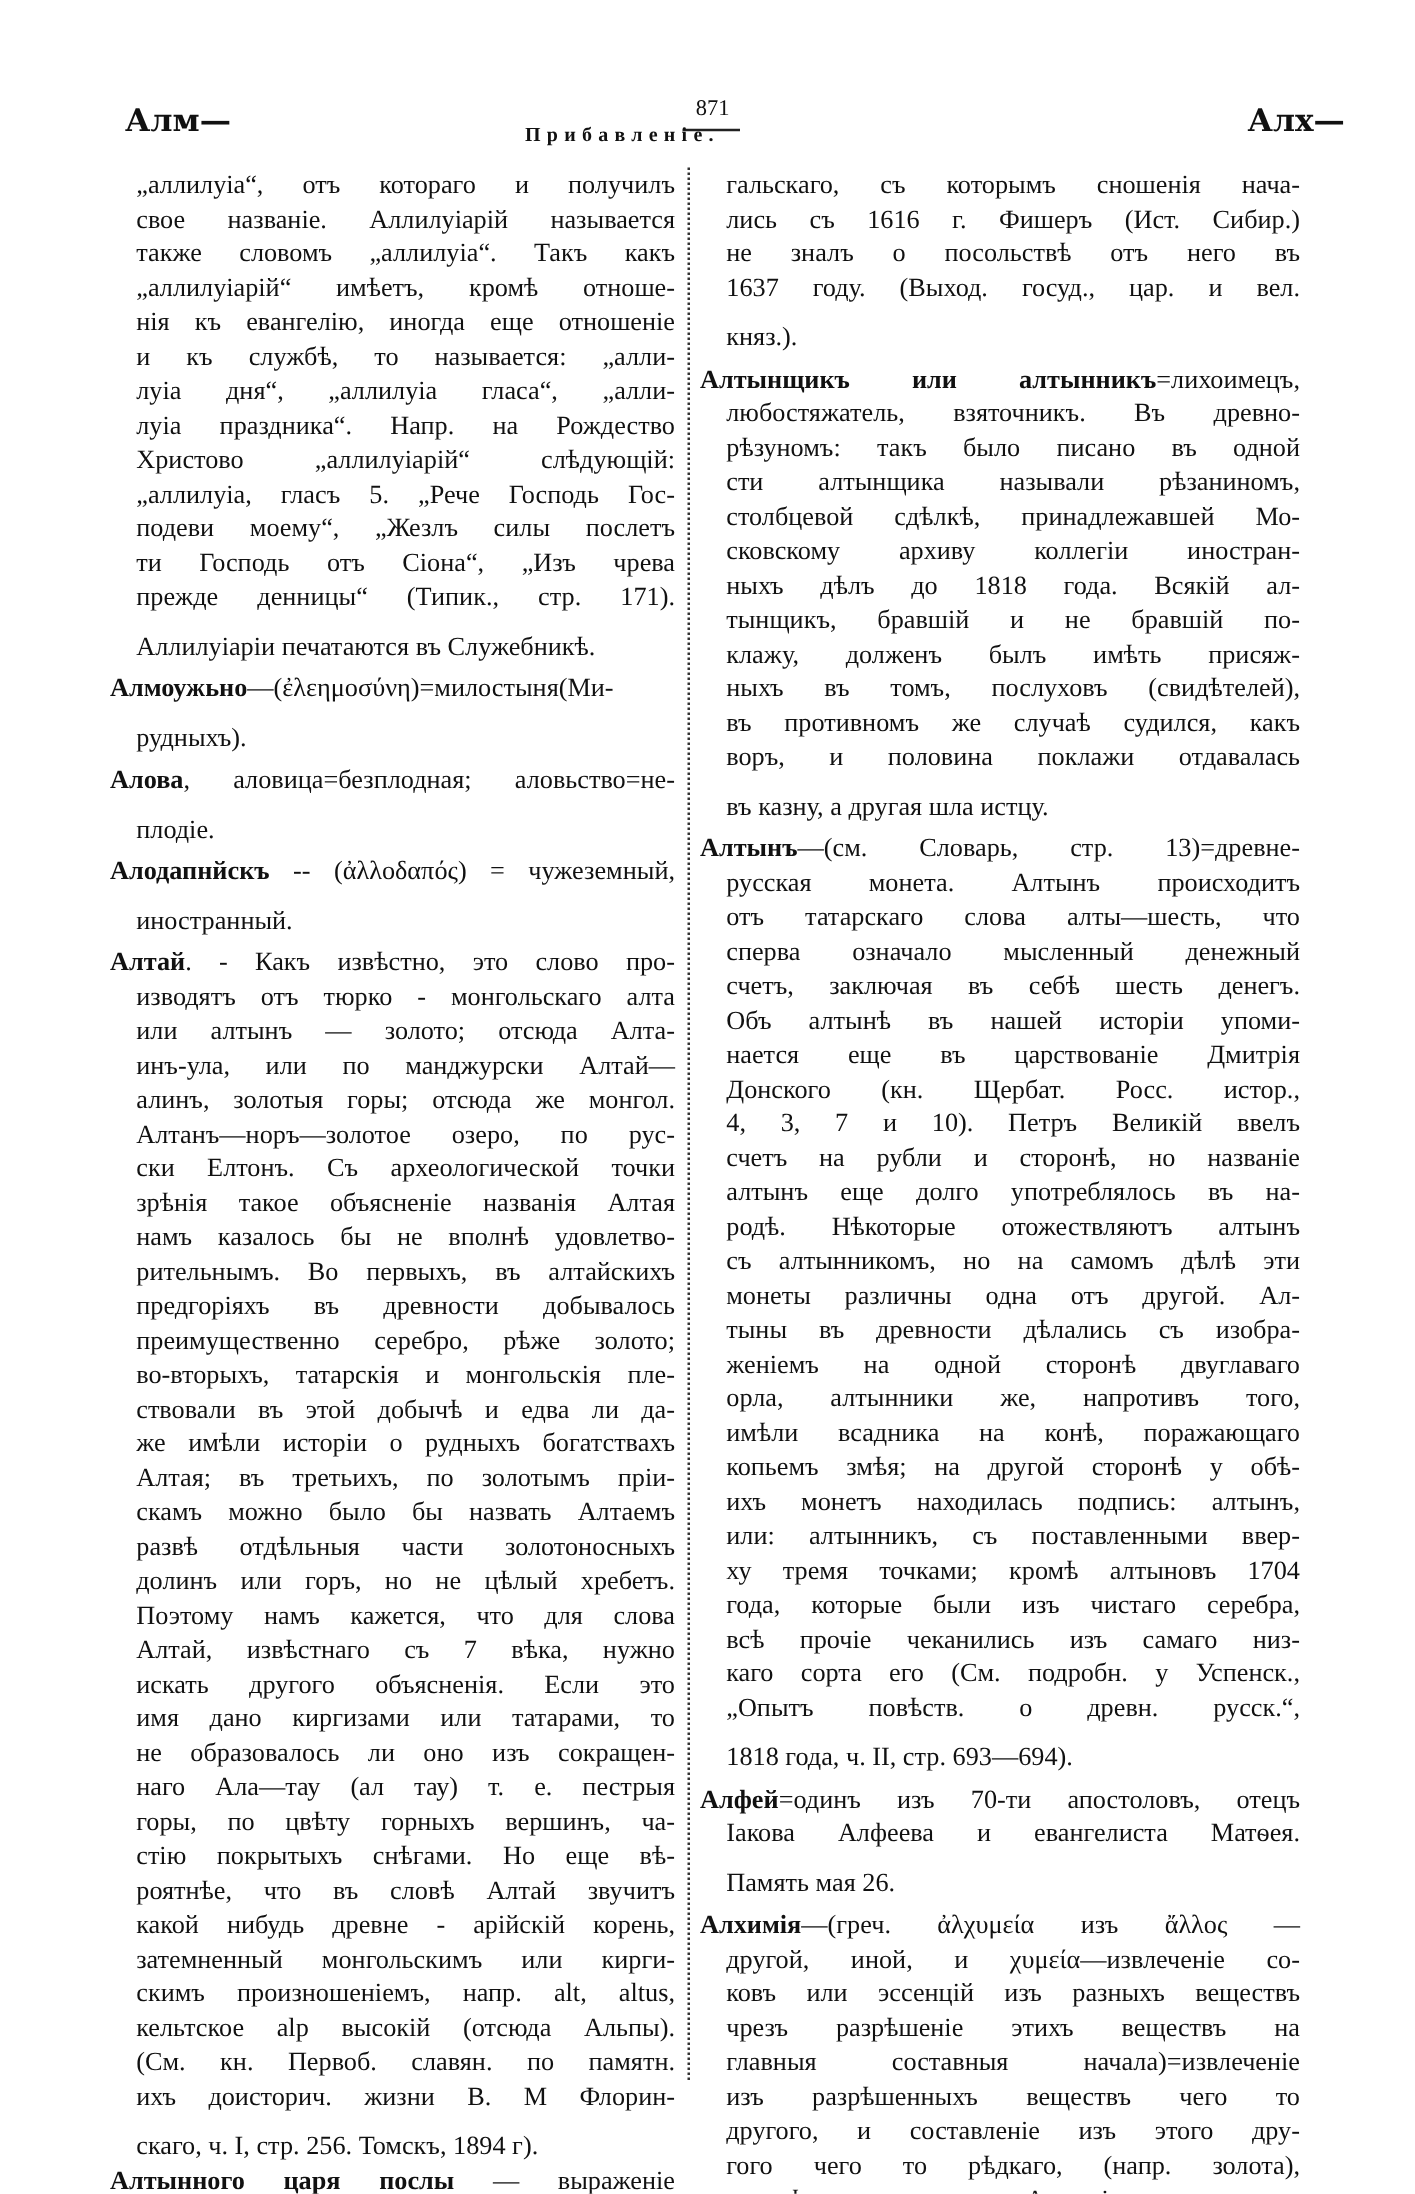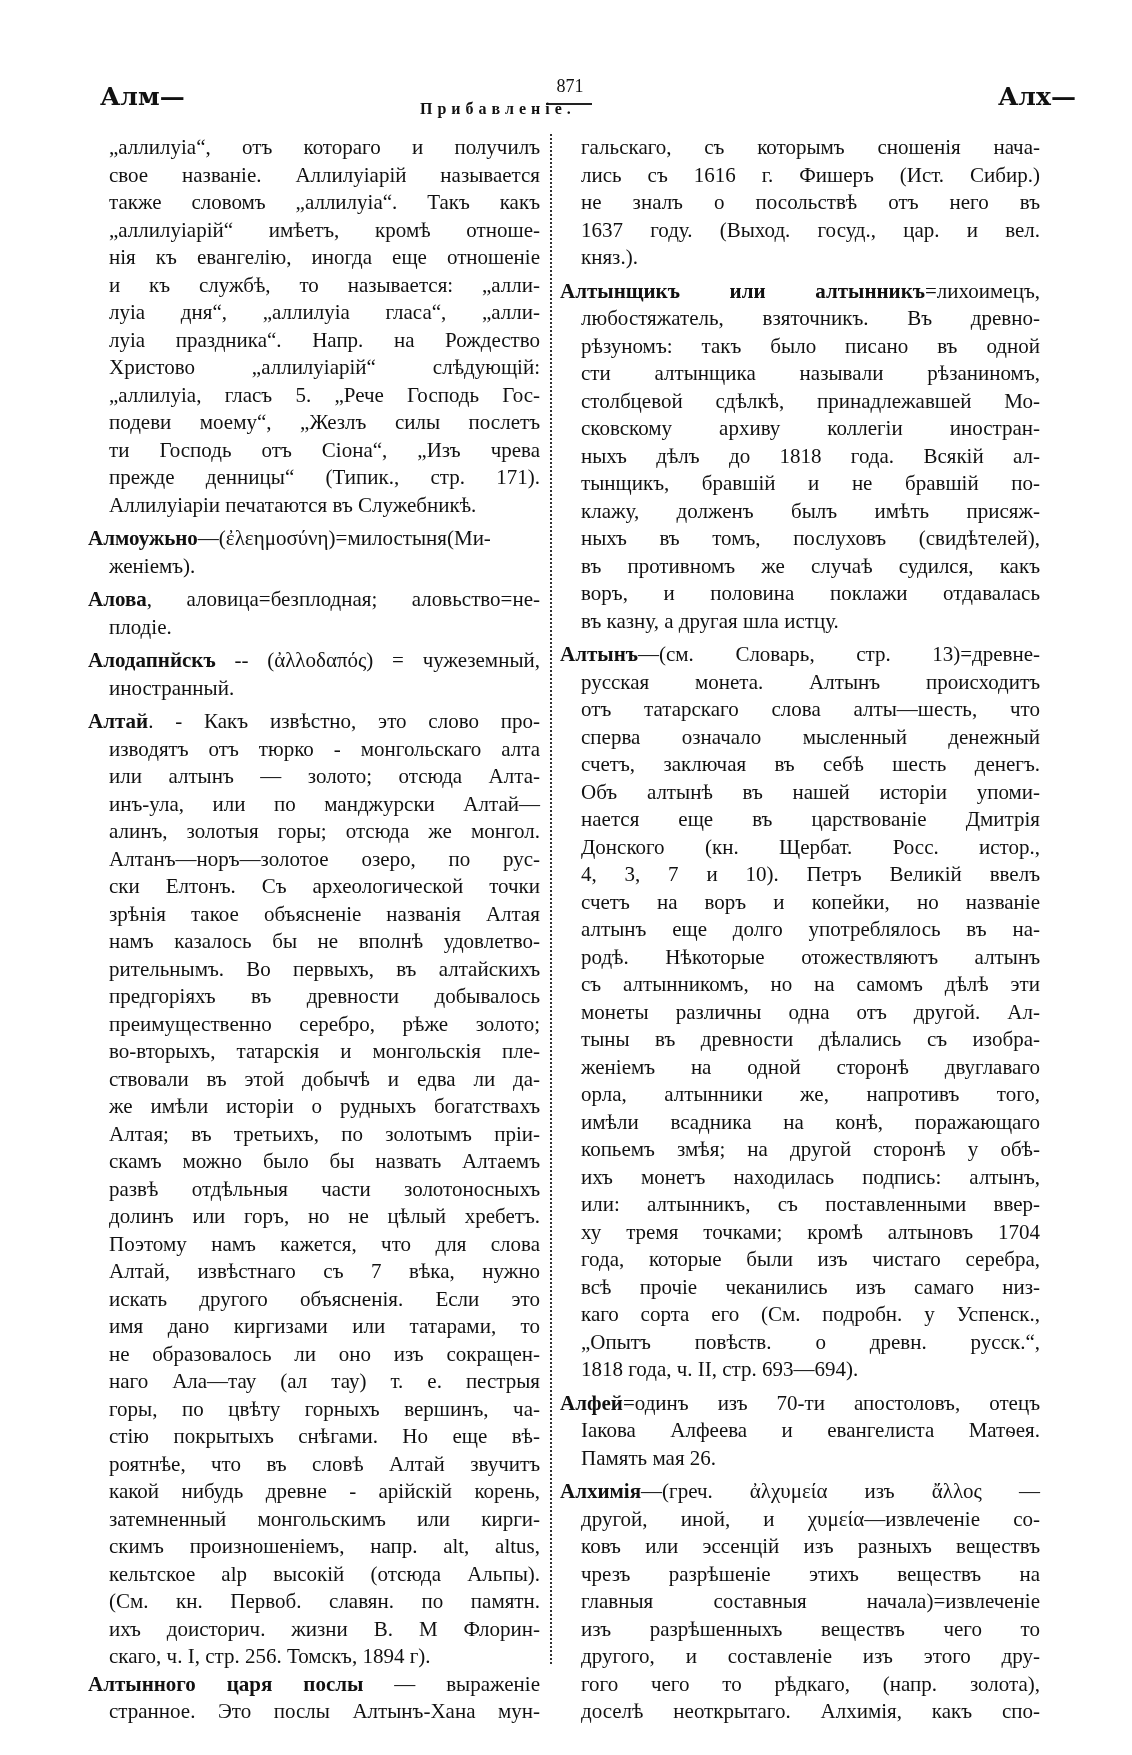--- a/index.html
+++ b/index.html
@@ -15,21 +15,21 @@
   .running-head-right { left: 998px; }
   .section-title { position: absolute; left: 420px; top: 100px; width: 300px; 
          font-size: 16px; font-weight: bold; letter-spacing: 5px; font-family: "Liberation Serif", serif; }
   .column { position: absolute; top: 134px; }
   .col-left { left: 88px; width: 452px; }
   .col-right { left: 560px; width: 480px; }
   .divider { position: absolute; left: 550px; top: 134px; width: 0; height: 1530px;
          border-left: 2px dotted #333; }
   .line { height: 27.5px; line-height: 27.5px; font-size: 21px; white-space: nowrap;
          text-align: justify; text-align-last: justify; font-family: "Liberation Serif", serif; }
-  .line.last { text-align-last: left; }
+  .line.last { text-align-last: left; margin-top: 12px; }
   .line.indent { padding-left: 21px; }
   .line.gap { margin-top: 6px; }
   .headword { font-weight: bold; }
 </style>
 </head>
 <body>
 
 <div>
   <div class="page-number">871</div>
   <div class="page-number-rule"></div>
@@ -46,21 +46,21 @@
       <div class="line indent"><span>и къ службѣ, то называется: „алли-</span></div>
       <div class="line indent"><span>луіа дня“, „аллилуіа гласа“, „алли-</span></div>
       <div class="line indent"><span>луіа праздника“. Напр. на Рождество</span></div>
       <div class="line indent"><span>Христово „аллилуіарій“ слѣдующій:</span></div>
       <div class="line indent"><span>„аллилуіа, гласъ 5. „Рече Господь Гос-</span></div>
       <div class="line indent"><span>подеви моему“, „Жезлъ силы послетъ</span></div>
       <div class="line indent"><span>ти Господь отъ Сіона“, „Изъ чрева</span></div>
       <div class="line indent"><span>прежде денницы“ (Типик., стр. 171).</span></div>
       <div class="line indent last"><span>Аллилуіаріи печатаются въ Служебникѣ.</span></div>
       <div class="line gap"><span class="headword">Алмоужьно</span><span>—(ἐλεημοσύνη)=милостыня(Ми-</span></div>
-      <div class="line indent last"><span>женіемъ).</span></div>
+      <div class="line indent last"><span>рудныхъ).</span></div>
       <div class="line gap"><span class="headword">Алова</span><span>, аловица=безплодная; аловьство=не-</span></div>
       <div class="line indent last"><span>плодіе.</span></div>
       <div class="line gap"><span class="headword">Алодапнйскъ</span><span> -- (ἀλλοδαπός) = чужеземный,</span></div>
       <div class="line indent last"><span>иностранный.</span></div>
       <div class="line gap"><span class="headword">Алтай</span><span>. - Какъ извѣстно, это слово про-</span></div>
       <div class="line indent"><span>изводятъ отъ тюрко - монгольскаго алта</span></div>
       <div class="line indent"><span>или алтынъ — золото; отсюда Алта-</span></div>
       <div class="line indent"><span>инъ-ула, или по манджурски Алтай—</span></div>
       <div class="line indent"><span>алинъ, золотыя горы; отсюда же монгол.</span></div>
       <div class="line indent"><span>Алтанъ—норъ—золотое озеро, по рус-</span></div>
@@ -118,21 +118,21 @@
       <div class="line indent last"><span>въ казну, а другая шла истцу.</span></div>
       <div class="line gap"><span class="headword">Алтынъ</span><span>—(см. Словарь, стр. 13)=древне-</span></div>
       <div class="line indent"><span>русская монета. Алтынъ происходитъ</span></div>
       <div class="line indent"><span>отъ татарскаго слова алты—шесть, что</span></div>
       <div class="line indent"><span>сперва означало мысленный денежный</span></div>
       <div class="line indent"><span>счетъ, заключая въ себѣ шесть денегъ.</span></div>
       <div class="line indent"><span>Объ алтынѣ въ нашей исторіи упоми-</span></div>
       <div class="line indent"><span>нается еще въ царствованіе Дмитрія</span></div>
       <div class="line indent"><span>Донского (кн. Щербат. Росс. истор.,</span></div>
       <div class="line indent"><span>4, 3, 7 и 10). Петръ Великій ввелъ</span></div>
-      <div class="line indent"><span>счетъ на воръ и копейки, но названіе</span></div>
+      <div class="line indent"><span>счетъ на рубли и сторонѣ, но названіе</span></div>
       <div class="line indent"><span>алтынъ еще долго употреблялось въ на-</span></div>
       <div class="line indent"><span>родѣ. Нѣкоторые отожествляютъ алтынъ</span></div>
       <div class="line indent"><span>съ алтынникомъ, но на самомъ дѣлѣ эти</span></div>
       <div class="line indent"><span>монеты различны одна отъ другой. Ал-</span></div>
       <div class="line indent"><span>тыны въ древности дѣлались съ изобра-</span></div>
       <div class="line indent"><span>женіемъ на одной сторонѣ двуглаваго</span></div>
       <div class="line indent"><span>орла, алтынники же, напротивъ того,</span></div>
       <div class="line indent"><span>имѣли всадника на конѣ, поражающаго</span></div>
       <div class="line indent"><span>копьемъ змѣя; на другой сторонѣ у обѣ-</span></div>
       <div class="line indent"><span>ихъ монетъ находилась подпись: алтынъ,</span></div>

